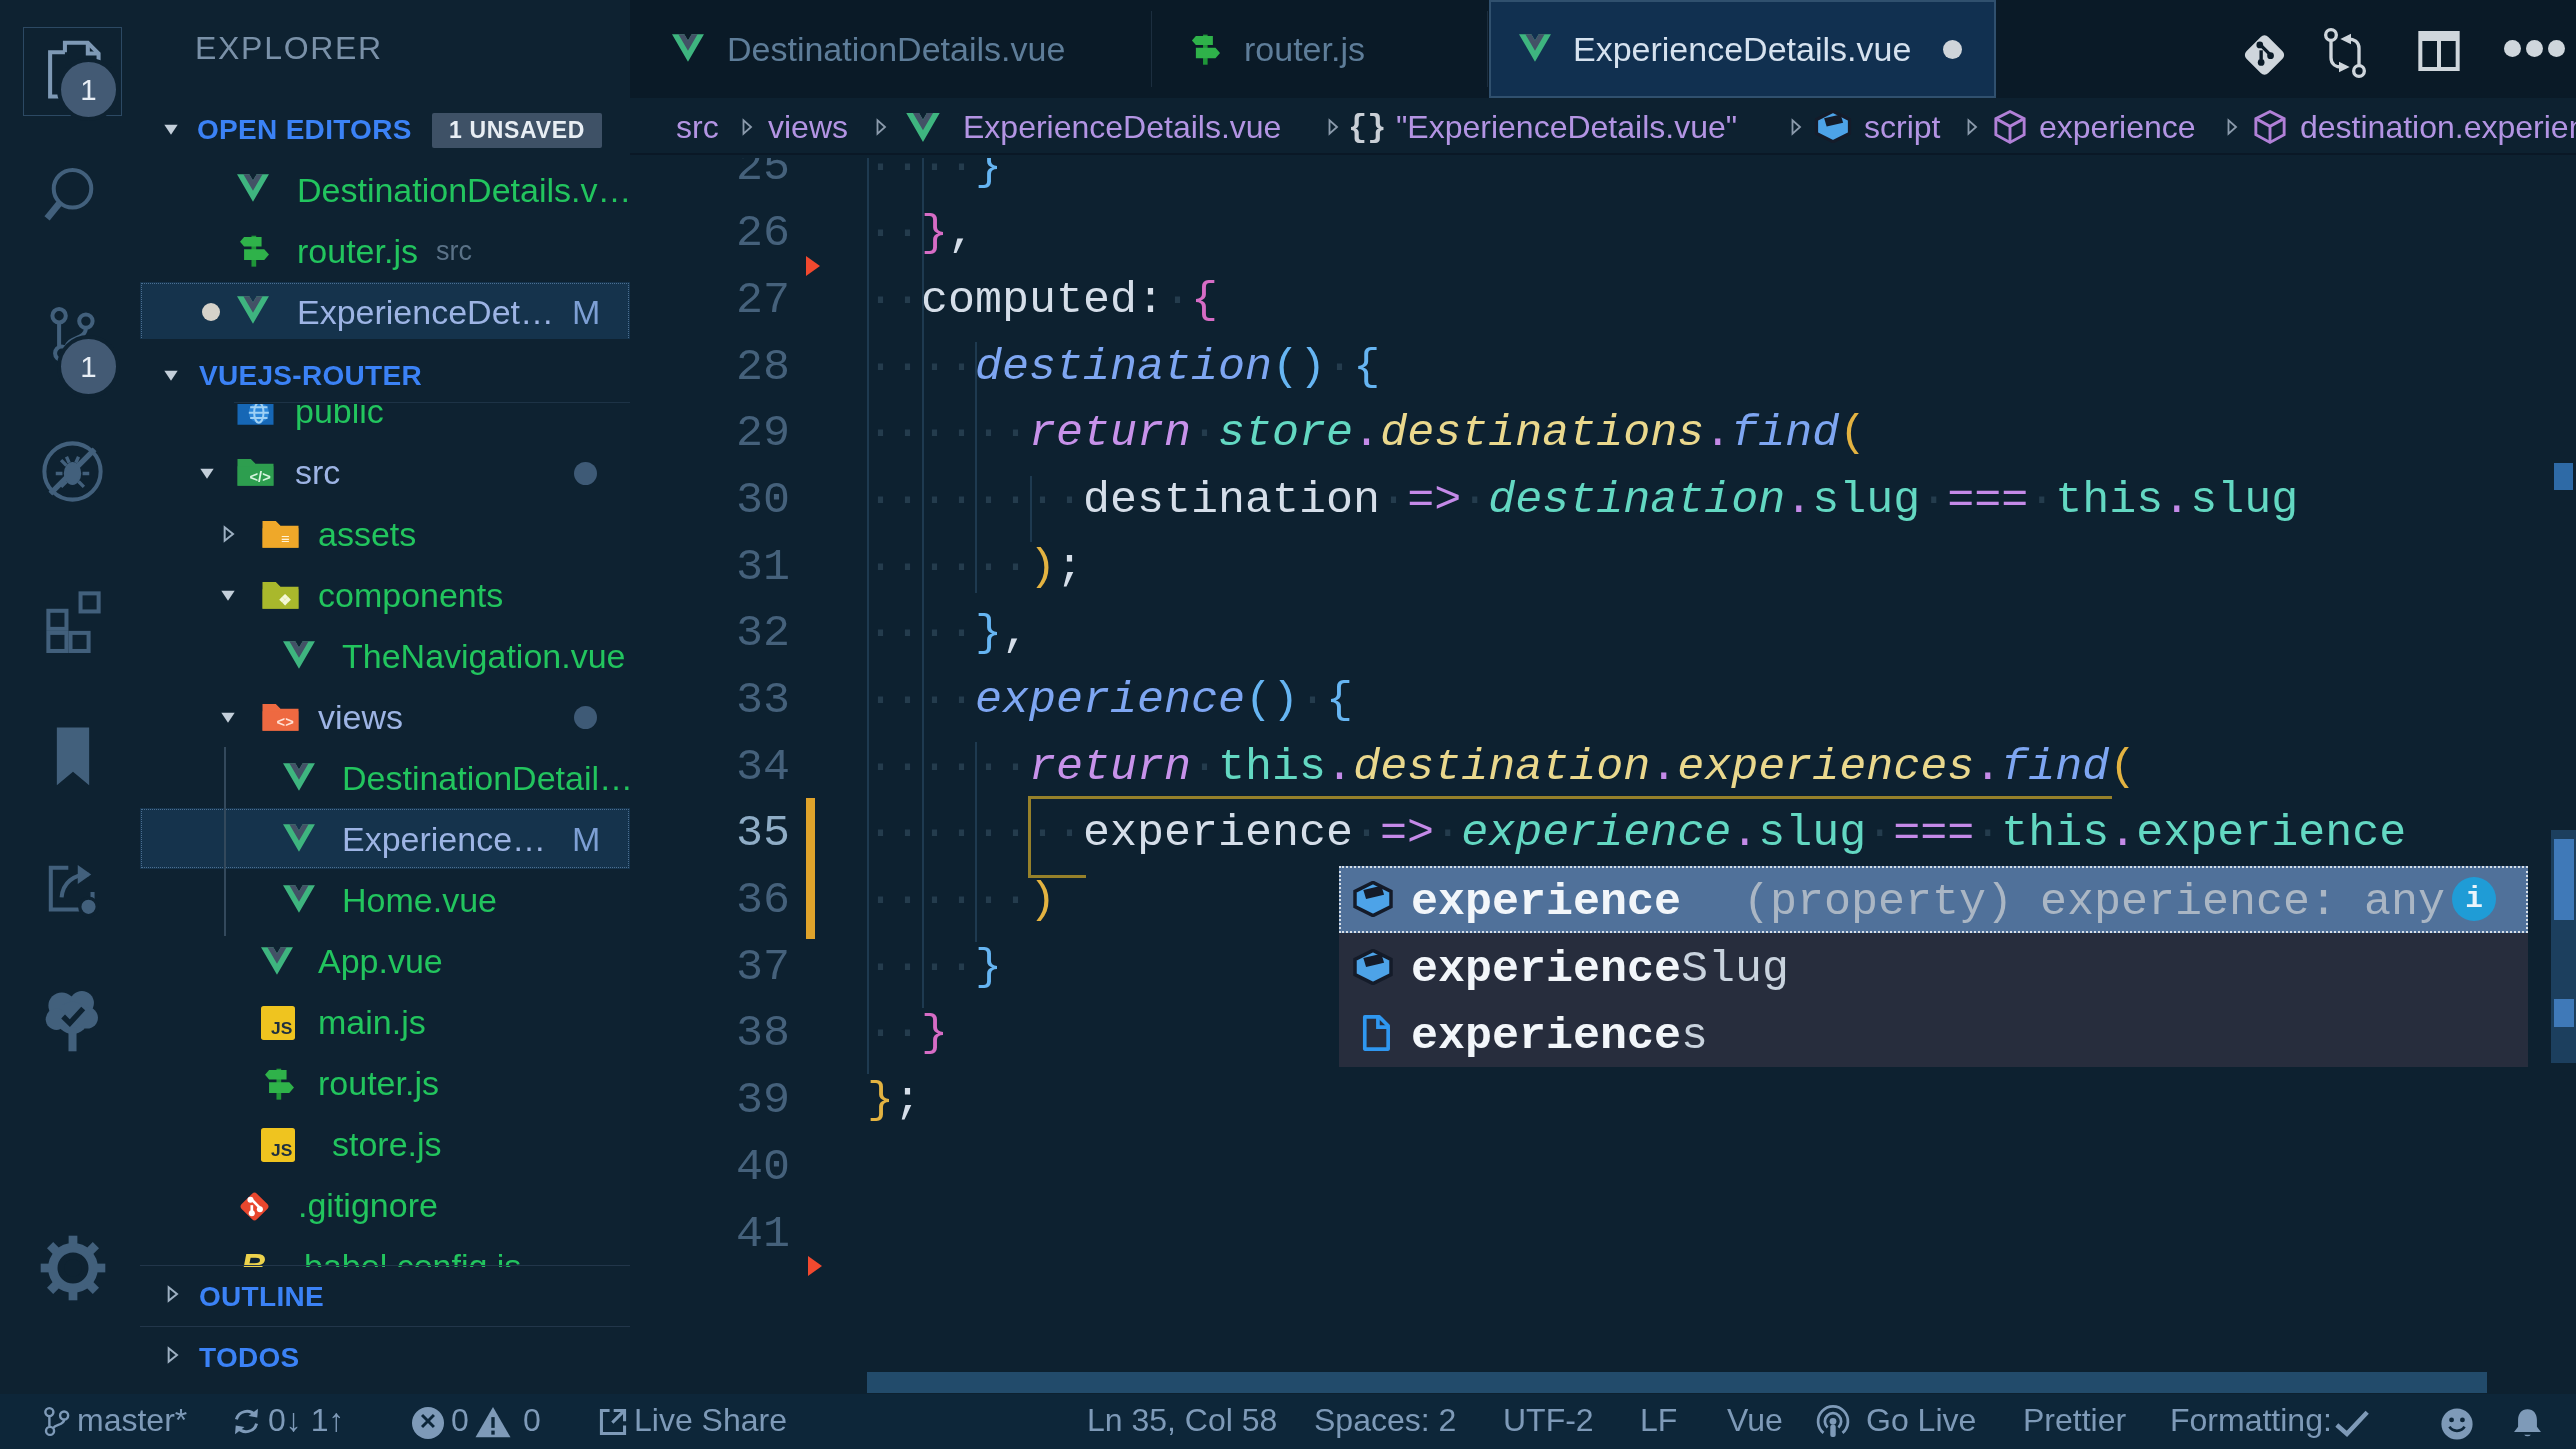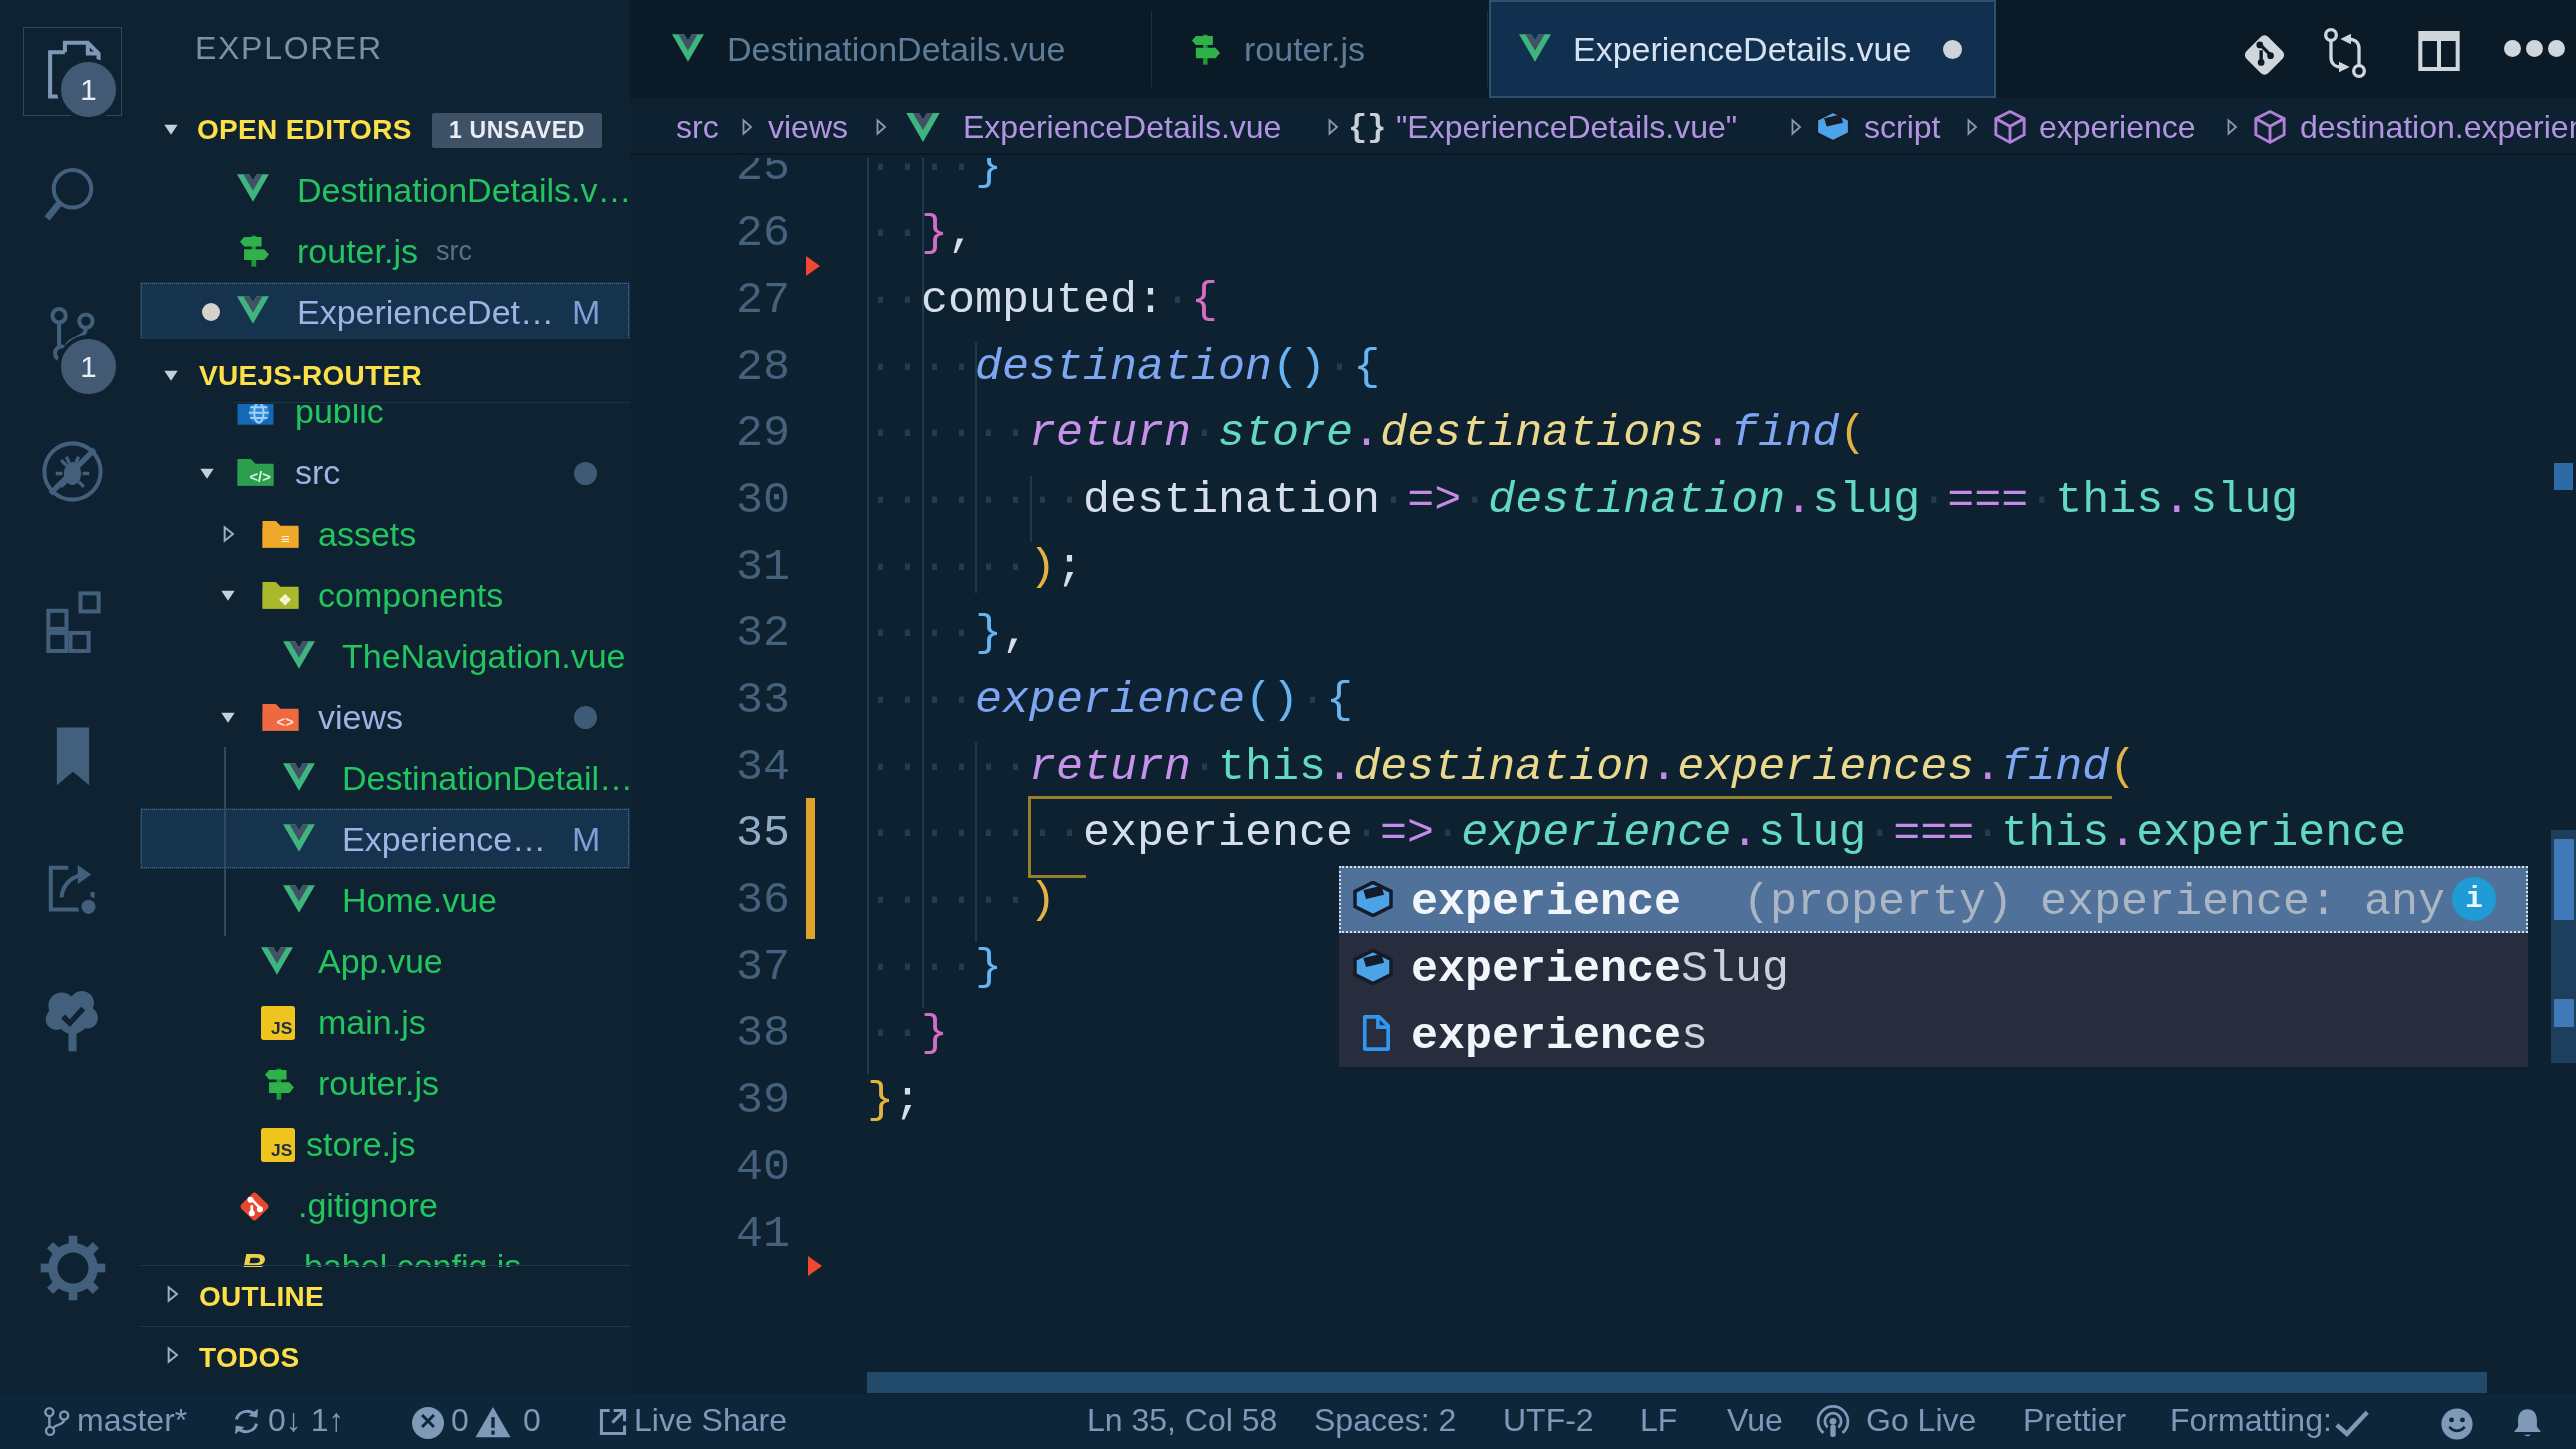--- a/index.html
+++ b/index.html
@@ -16,21 +16,21 @@
 .cl { position:absolute; left:855px; font-family:"Liberation Mono",monospace; font-size:45px; line-height:67px; white-space:pre; }
 .cl i { font-style:normal; }
 .w { color:#d5dee9; } .pk { color:#d66cc5; } .pu { color:#c48ae8; }
 .kw { color:#c792ea; font-style:italic !important; }
 .fn { color:#7ea6f2; font-style:italic !important; }
 .tl { color:#63d8c2; } .tli { color:#63d8c2; font-style:italic !important; }
 .yp { color:#ead88d; font-style:italic !important; }
 .gb { color:#e3b341; } .bb { color:#66b5f2; } .tag { color:#56d3b2; }
 .d { color:#243c4d; }
 .sect { position:absolute; font-size:32px; color:#7a91a8; }
-.secthd { position:absolute; font-size:28px; font-weight:bold; color:#fde047; letter-spacing:0.3px; }
+.secthd { position:absolute; font-size:28px; font-weight:bold; color:#3b82f6; letter-spacing:0.3px; }
 .lbl { position:absolute; font-size:34px; color:#22c55e; white-space:nowrap; }
 .lbl.mod { color:#9db4e4; }
 .lbl.dim { color:#5a7287; }
 .lbl.mbadge { color:#7d9fd4; }
 .selrow { position:absolute; left:0; width:490px; height:61px; background:#15334c; outline:1.3px dotted #4a6f92; outline-offset:-2px; }
 .abbadge { position:absolute; left:57px; width:63px; height:63px; border-radius:50%; background:#435a74; border:4px solid #0e2231; color:#e8eef5; text-align:center; line-height:56px; font-size:29.5px; }
 .adot { position:absolute; left:0; top:0; width:17px; height:17px; border-radius:50%; background:#cfd6dc; }
 .swt { position:absolute; left:1399px; font-family:"Liberation Mono",monospace; font-size:45px; color:#f2f6fa; z-index:32; white-space:pre; }
 #status { position:absolute; left:0; top:1394px; width:2576px; height:55px; background:#0d2639; }
 .st { position:absolute; top:8px; font-size:32px; color:#7e9ab8; white-space:nowrap; }
@@ -375,21 +375,21 @@
 <div class="lbl " style="left:178px;top:1003px">main.js</div>
 <svg style="position:absolute;left:121px;top:1066px" width="35" height="35" viewBox="0 0 52 52">
       <rect x="23" y="4" width="7" height="46" fill="#1f9638"></rect>
       <path d="M14 6 h26 l6 7 l-6 7 h-26 z" fill="#2fb24a" transform="translate(52,0) scale(-1,1)"></path>
       <path d="M12 24 h30 l7 8 l-7 8 h-30 z" fill="#2fb24a"></path>
     </svg>
 <div class="lbl " style="left:178px;top:1064px">router.js</div>
 <div style="position:absolute;left:121px;top:1128px;width:34px;height:34px;background:#efc41f;border-radius:2.7px">
       <span style="position:absolute;right:2.7px;bottom:1.3px;font-weight:bold;font-size:17.4px;color:#20303f;font-style:normal">JS</span>
     </div>
-<div class="lbl " style="left:166px;top:1125px">store.js</div>
+<div class="lbl " style="left:192px;top:1125px">store.js</div>
 <svg style="position:absolute;left:97px;top:1189px" width="35" height="35" viewBox="0 0 52 52">
       <rect x="10" y="10" width="32" height="32" rx="5" transform="rotate(45 26 26)" fill="#e8472e"></rect>
       <line x1="20" y1="14" x2="34" y2="28" stroke="#ffffff" stroke-width="4"></line>
       <circle cx="20" cy="16" r="4.5" fill="#ffffff"></circle>
       <circle cx="34" cy="30" r="4.5" fill="#ffffff"></circle>
       <circle cx="22" cy="36" r="4.5" fill="#ffffff"></circle>
       <line x1="22" y1="24" x2="22" y2="34" stroke="#ffffff" stroke-width="4"></line>
     </svg>
 <div class="lbl " style="left:158px;top:1186px">.gitignore</div>
 <div style="position:absolute;left:101px;top:1246px;font-size:35px;font-weight:bold;font-style:italic;color:#ecd24c">B</div>

